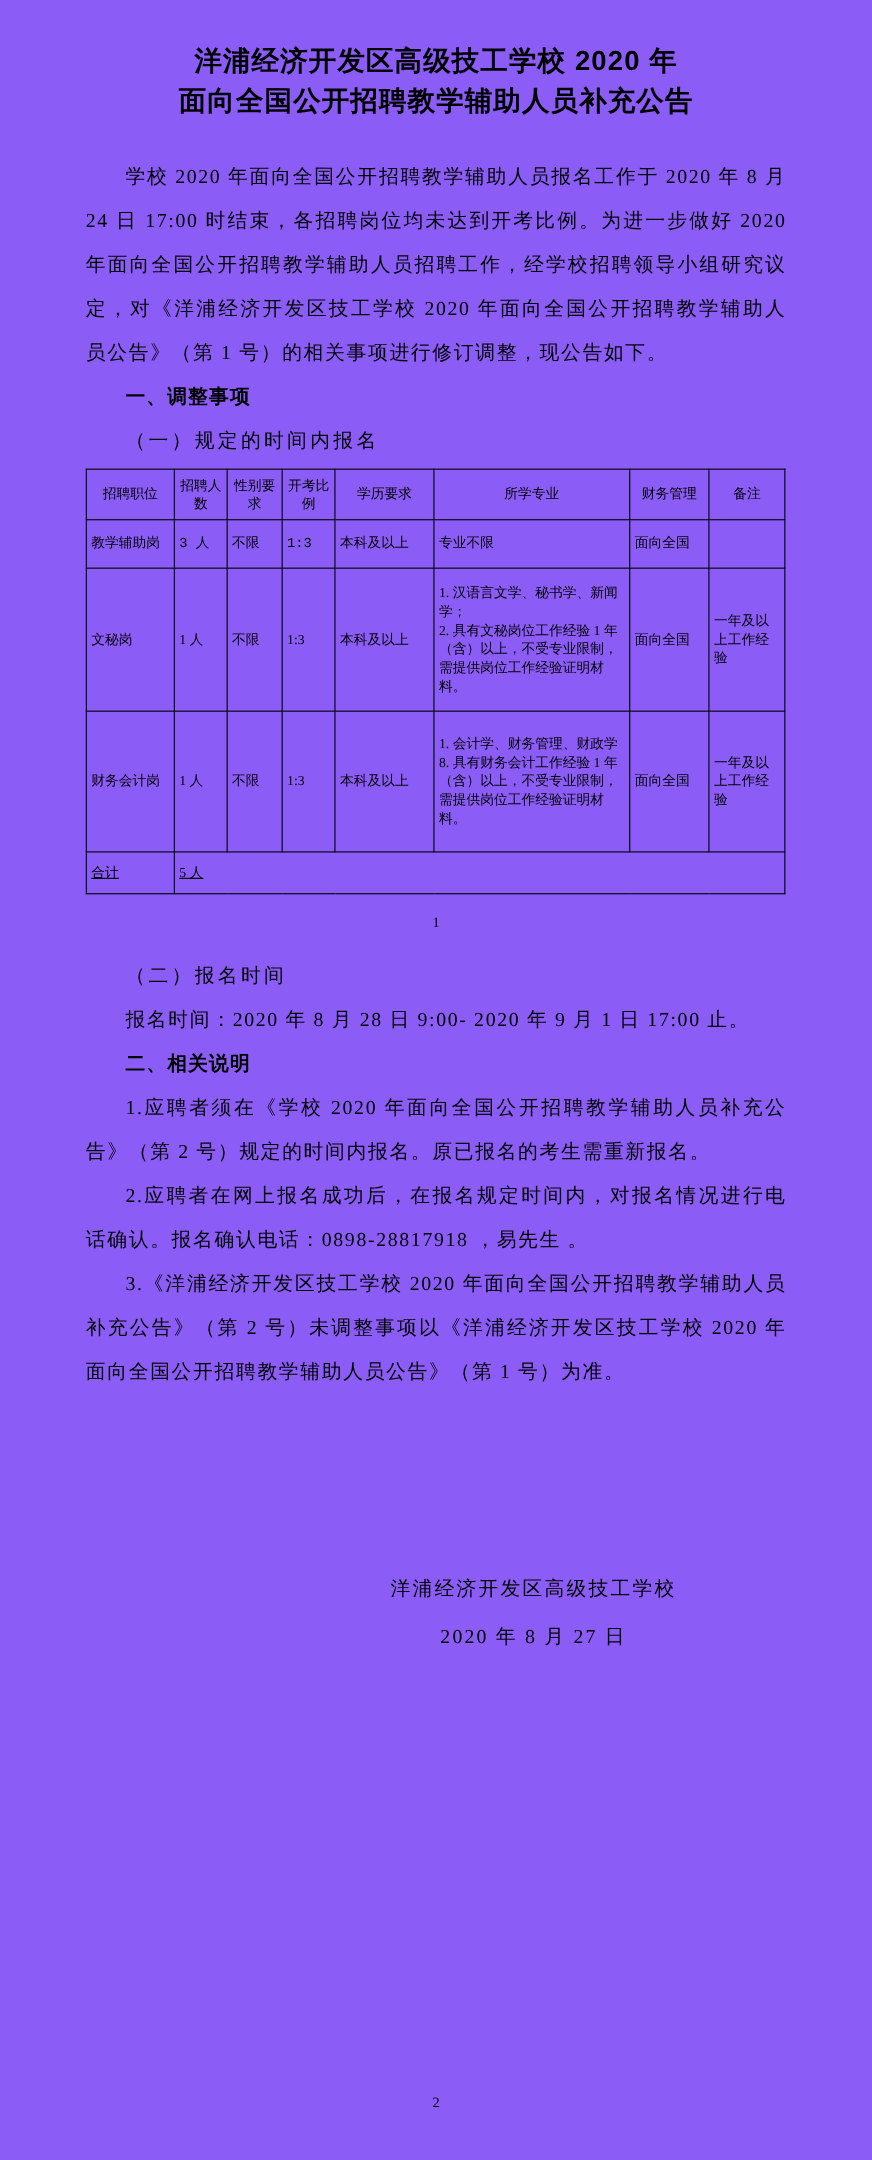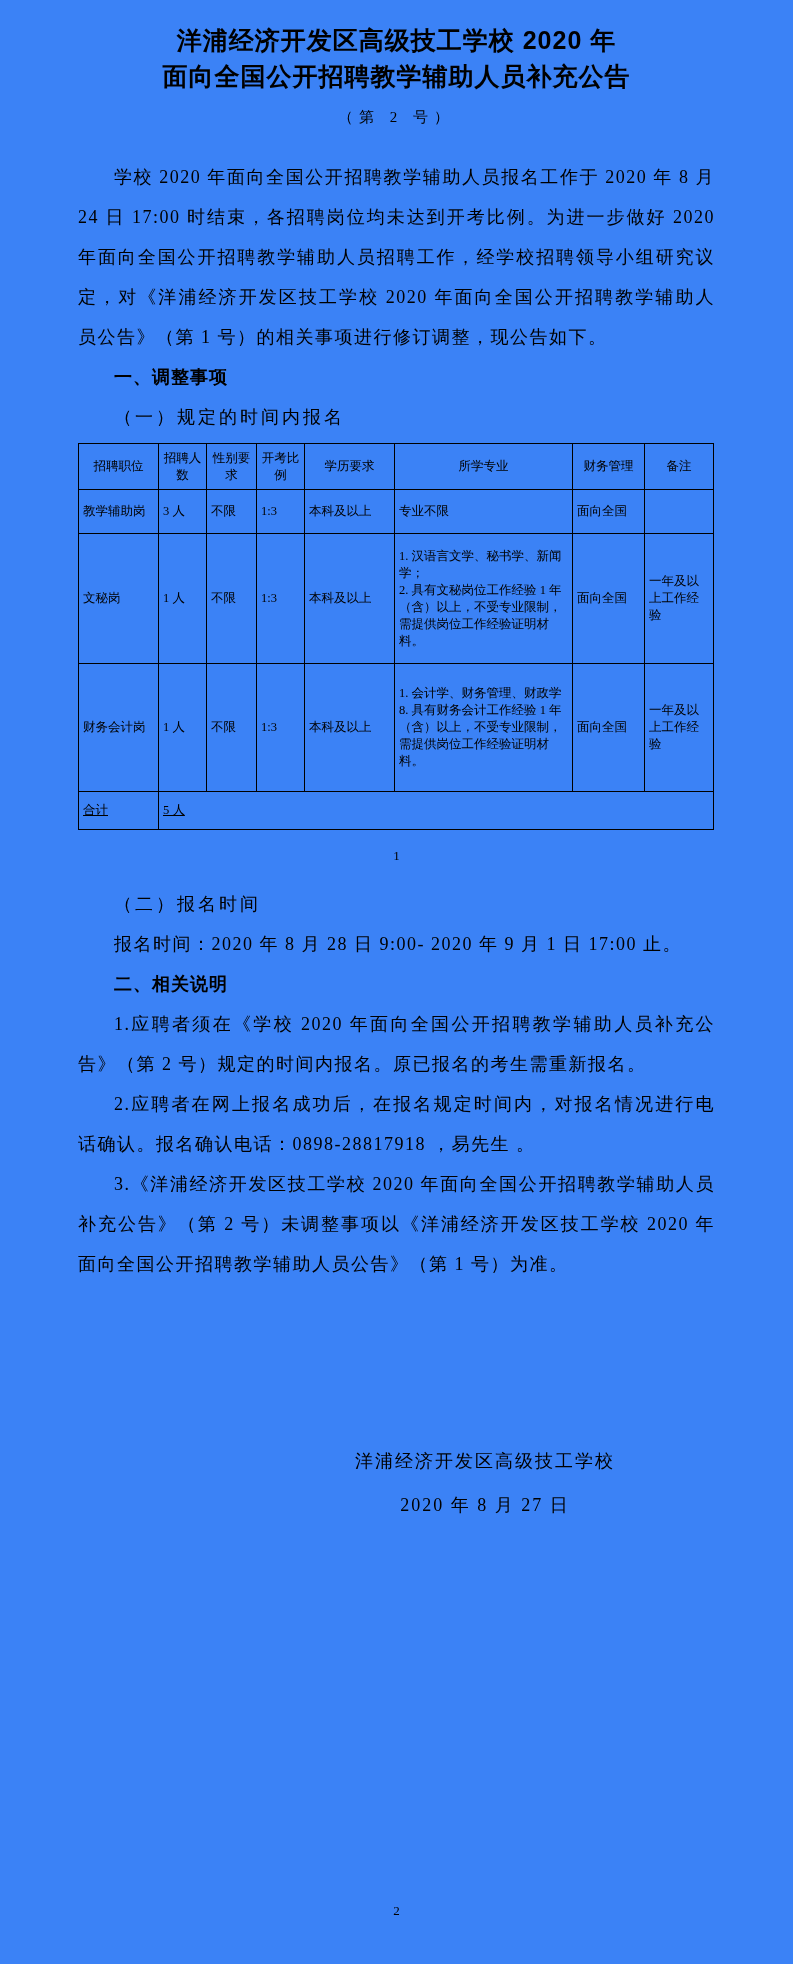--- a/index.html
+++ b/index.html
@@ -1,18 +1,18 @@
 <!DOCTYPE html>
 <html><head>
 <meta charset="utf-8">
 <style>
   html,body{margin:0;padding:0;background:#ffffff;}
   .page{
-    width:793px;height:1964px;margin:0 auto;background:#3b82f6;color:#000;
-    padding:22px 78px 0 78px;box-sizing:border-box;position:relative;overflow:hidden;
+    width:793px;height:1964px;margin:0 auto;background:#8b5cf6;color:#000;
+    padding:38px 78px 0 78px;box-sizing:border-box;position:relative;overflow:hidden;
     font-family:"Liberation Serif","DejaVu Serif",serif;
   }
   .title{
     text-align:center;font-family:"Liberation Sans","DejaVu Sans",sans-serif;
     font-weight:bold;font-size:25px;line-height:36px;letter-spacing:1px;
   }
   .subtitle{text-align:center;font-size:15px;letter-spacing:6px;margin-top:14px;}
   .body-para{
     font-size:18px;line-height:40px;letter-spacing:1.5px;
     text-align:justify;text-indent:2em;margin:0;
@@ -46,21 +46,20 @@
 </style>
 </head>
 <body>
 
 <div class="page">
 
   <div class="title">
     <div>洋浦经济开发区高级技工学校 2020 年</div>
     <div>面向全国公开招聘教学辅助人员补充公告</div>
   </div>
-  <div class="subtitle">（第 2 号）</div>
 
   <p class="body-para intro">学校 2020 年面向全国公开招聘教学辅助人员报名工作于 2020 年 8 月 24 日 17:00 时结束，各招聘岗位均未达到开考比例。为进一步做好 2020 年面向全国公开招聘教学辅助人员招聘工作，经学校招聘领导小组研究议定，对《洋浦经济开发区技工学校 2020 年面向全国公开招聘教学辅助人员公告》（第 1 号）的相关事项进行修订调整，现公告如下。</p>
 
   <div class="h-bold">一、调整事项</div>
   <div class="h-kai">（一）规定的时间内报名</div>
 
   <table class="jobs">
     <colgroup>
       <col style="width:80px">
         <col style="width:48px">
@@ -75,21 +74,21 @@
         <tr style="height:46px;">
       <th>招聘职位</th>
       <th>招聘人数</th>
       <th>性别要求</th>
       <th>开考比例</th>
       <th>学历要求</th>
       <th>所学专业</th>
       <th>财务管理</th>
       <th>备注</th>
     </tr>
-    <tr style="height:44px;">
+    <tr style="height:44px;font-family:Liberation Mono, monospace;">
       <td>教学辅助岗</td>
       <td class="c">3 人</td>
       <td class="c">不限</td>
       <td class="c">1:3</td>
       <td>本科及以上</td>
       <td>专业不限</td>
       <td>面向全国</td>
       <td></td>
     </tr>
     <tr style="height:130px;">

